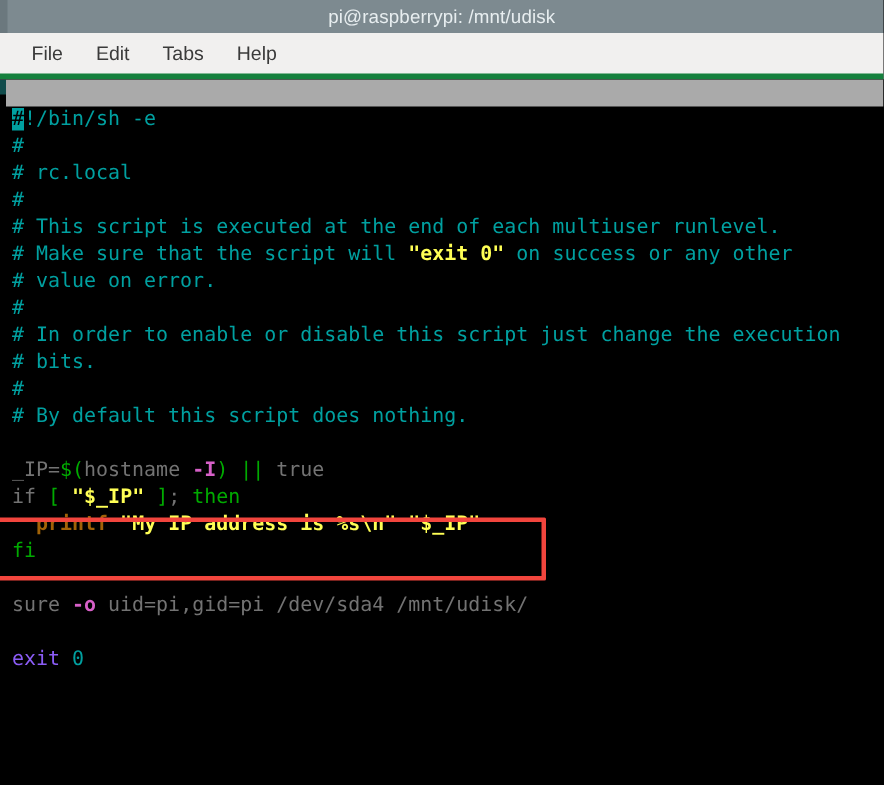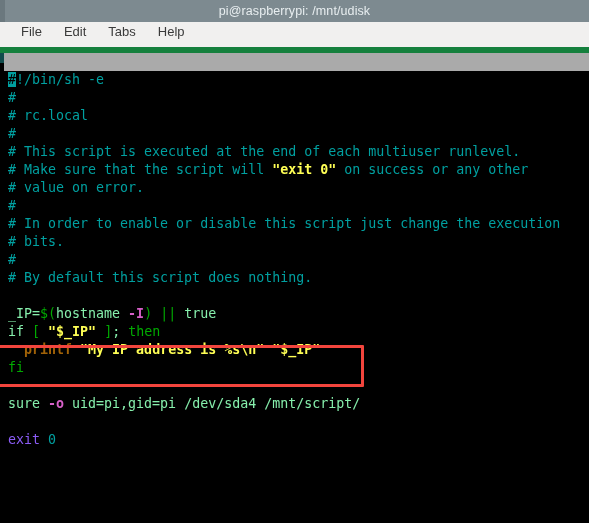--- a/index.html
+++ b/index.html
@@ -46,23 +46,23 @@
     width: 5px;
     background: #6b787e;
   }
 
   
   .menubar {
     height: 25px;
     min-height: 31px;
     background: #f1f0ef;
     display: flex;
-    align-items: flex-start;
+    align-items: center;
     padding-left: 10px;
-    border-bottom: 6px solid #15803d;
+    border-bottom: 4px solid #15803d;
     box-sizing: border-box;
   }
   .menu-item {
     font-family: "Liberation Sans", sans-serif;
     font-size: 13px;
     color: #3a3a3a;
     padding: 2px 11px;
     cursor: default;
     white-space: nowrap;
   }
@@ -130,21 +130,21 @@
     line-height: 18px;
     height: 18px;
     white-space: pre;
     color: #b2b2b2;
     margin-left: -4px;
   }
 
   
   .c-comment { color: #00a0a0; }
   .c-str     { color: #ffff55; font-weight: bold; }
-  .c-plain   { color: #86efac; }
+  .c-plain   { color: #737373; }
   .c-green   { color: #00aa00; }
   .c-greenb  { color: #8b5cf6; }
   .c-magenta { color: #d760c8; font-weight: bold; }
   .c-blue    { color: #a16207; font-weight: bold; }
   .c-teal    { color: #00a0a0; }
   .cursor {
     background: #00a0a0;
     color: #000000;
   }
 
@@ -198,21 +198,21 @@
         <div class="line"><span class="c-comment"># In order to enable or disable this script just change the execution</span></div>
         <div class="line"><span class="c-comment"># bits.</span></div>
         <div class="line"><span class="c-comment">#</span></div>
         <div class="line"><span class="c-comment"># By default this script does nothing.</span></div>
         <div class="line">&nbsp;</div>
         <div class="line"><span class="c-plain">_IP=</span><span class="c-green">$(</span><span class="c-plain">hostname </span><span class="c-magenta">-I</span><span class="c-green">)</span><span class="c-plain"> </span><span class="c-green">||</span><span class="c-plain"> true</span></div>
         <div class="line"><span class="c-plain">if </span><span class="c-green">[</span><span class="c-plain"> </span><span class="c-str">"$_IP"</span><span class="c-plain"> </span><span class="c-green">]</span><span class="c-plain">; </span><span class="c-green">then</span></div>
         <div class="line"><span class="c-plain">  </span><span class="c-blue">printf</span><span class="c-plain"> </span><span class="c-str">"My IP address is %s\n"</span><span class="c-plain"> </span><span class="c-str">"$_IP"</span></div>
         <div class="line"><span class="c-green">fi</span></div>
         <div class="line">&nbsp;</div>
-        <div class="line"><span class="c-plain">sure </span><span class="c-magenta">-o</span><span class="c-plain"> uid=pi,gid=pi /dev/sda4 /mnt/script/</span></div>
+        <div class="line"><span class="c-plain">sure </span><span class="c-magenta">-o</span><span class="c-plain"> uid=pi,gid=pi /dev/sda4 /mnt/udisk/</span></div>
         <div class="line">&nbsp;</div>
         <div class="line"><span class="c-greenb">exit</span><span class="c-plain"> </span><span class="c-teal">0</span></div>
       </div>
 
     <div class="annotation-box" id="annotation-box" style="left: -3px; top: 292px; width: 367px; height: 42px; border-color: rgb(242, 69, 61);"></div>
 
   </div>
 </div>
 
 </body></html>

